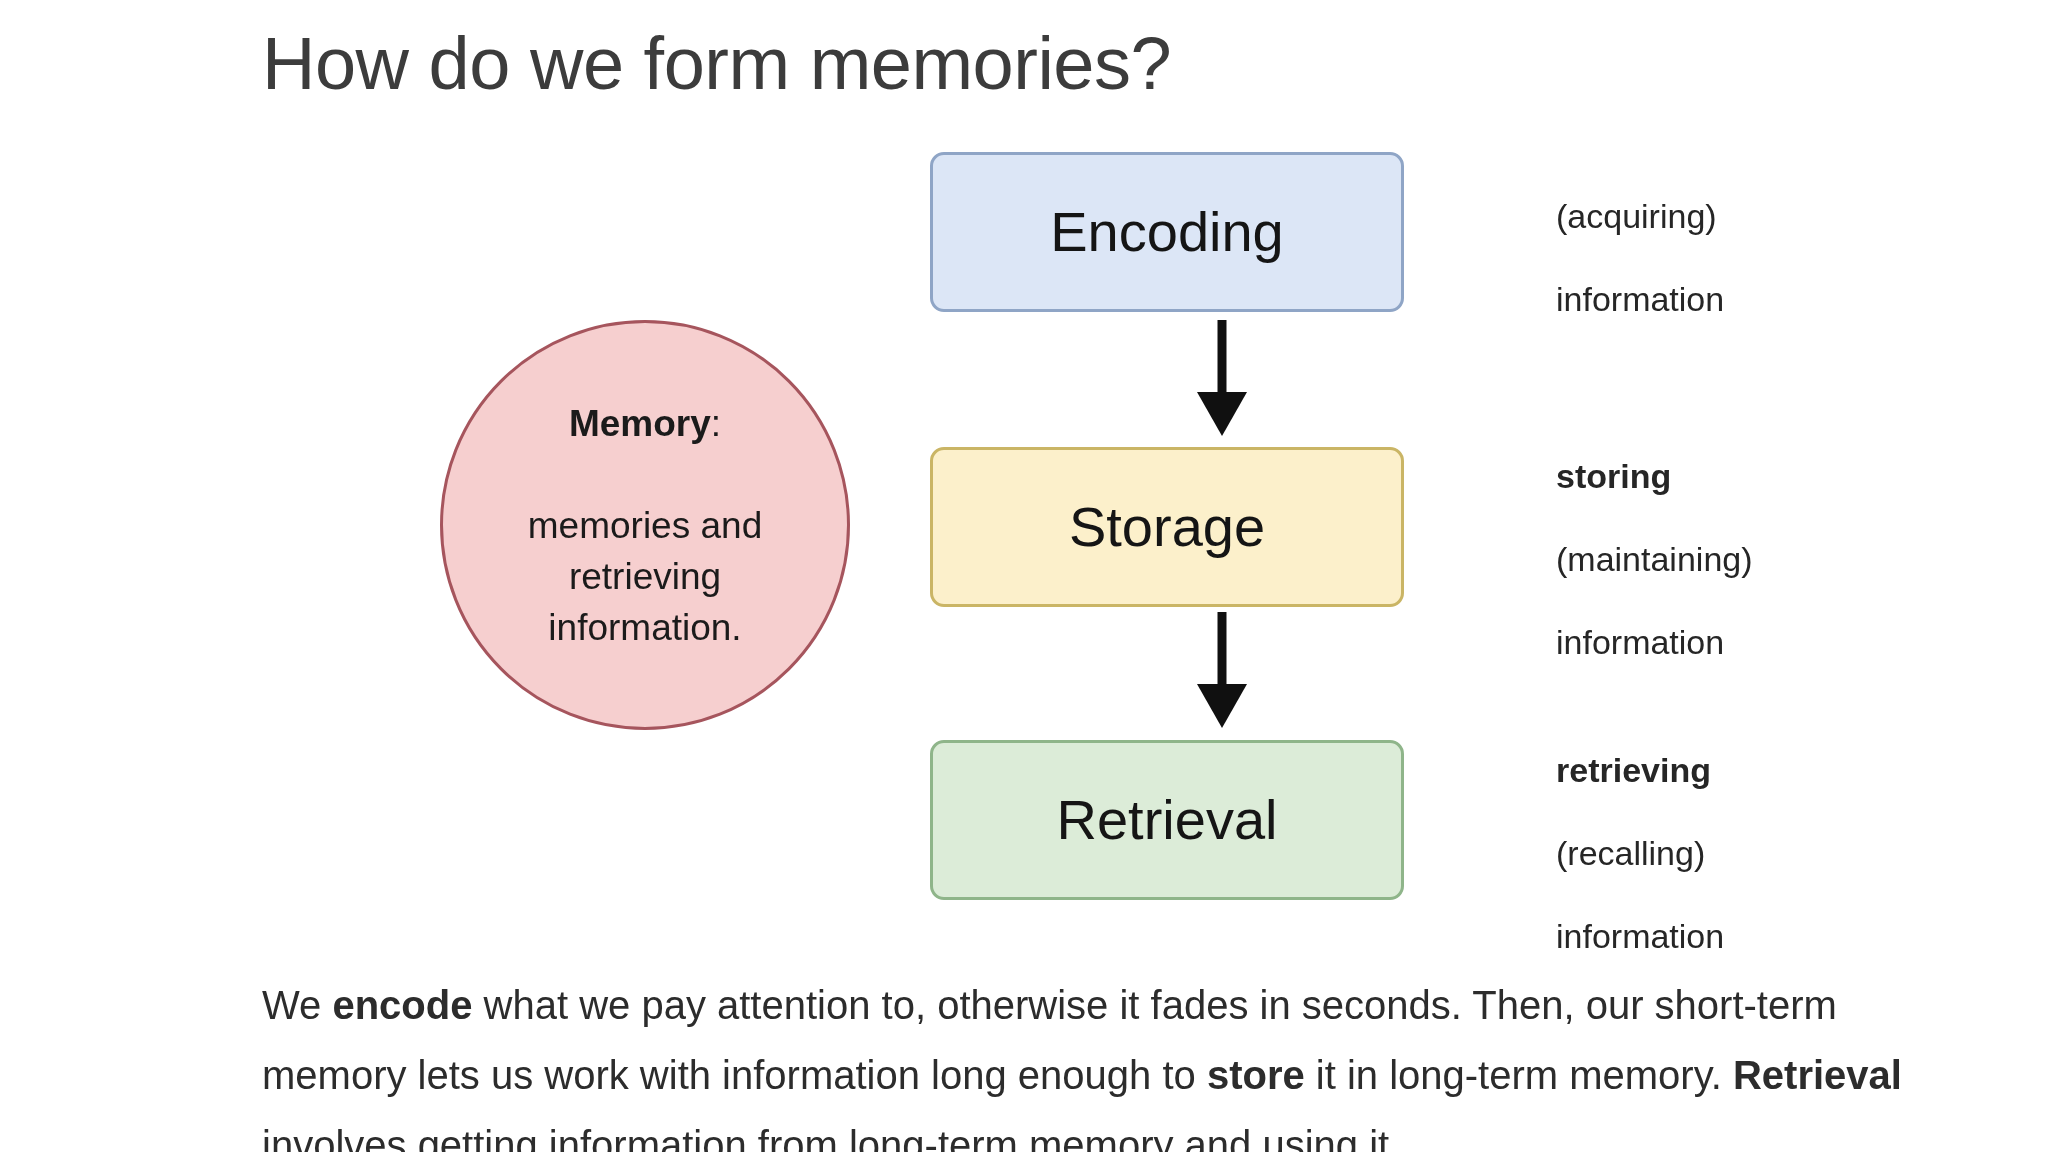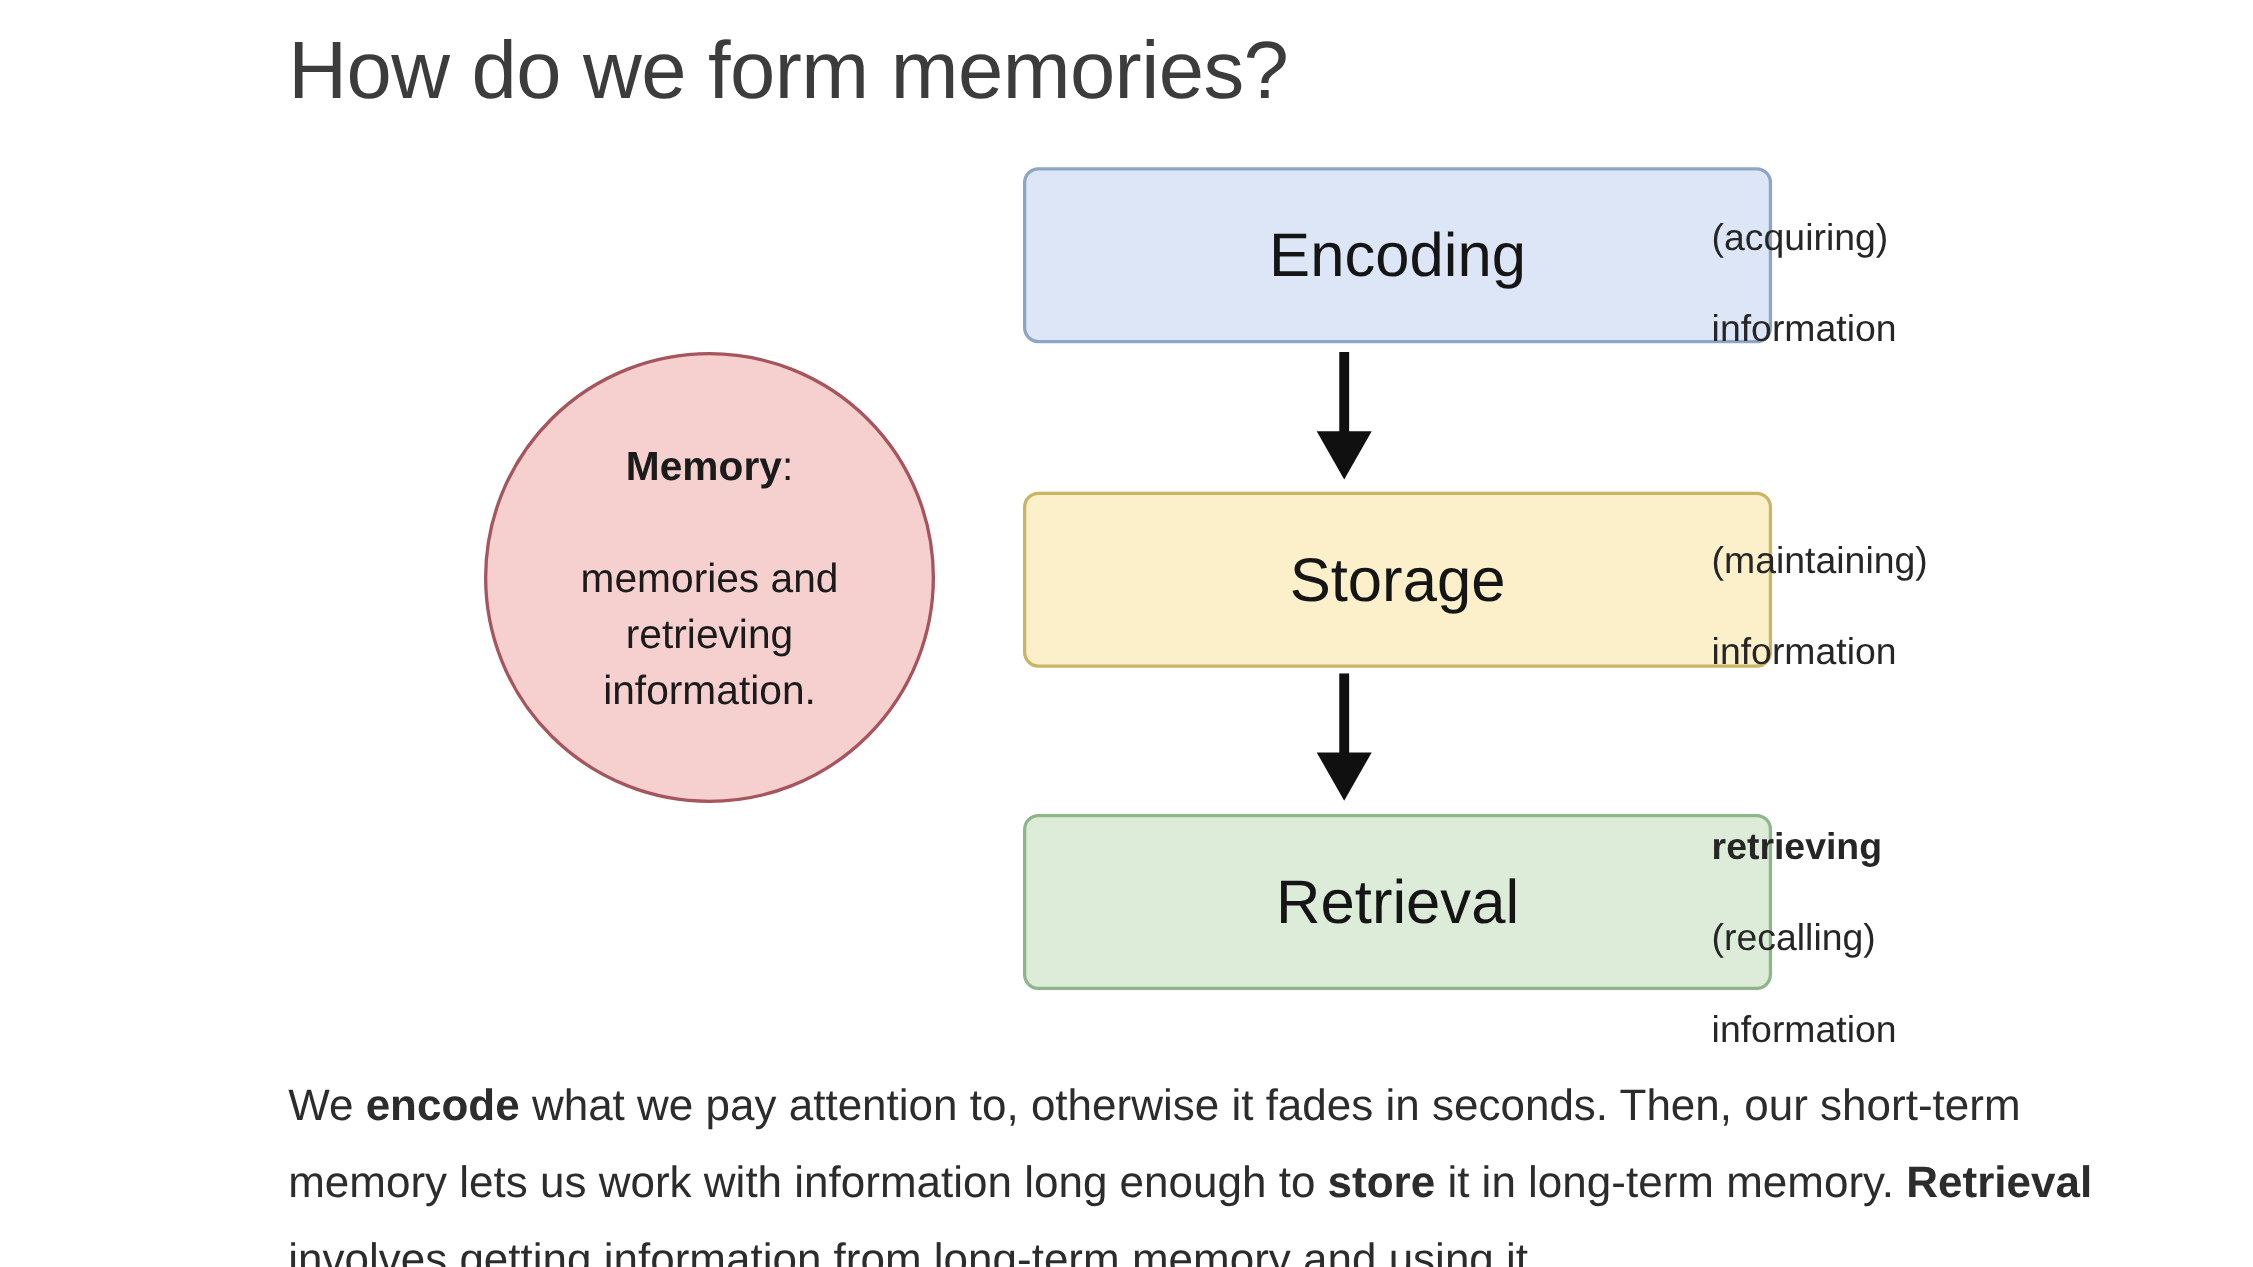--- a/index.html
+++ b/index.html
@@ -61,21 +61,21 @@
     color: #1b1b1b;
   }
   #memory-circle .circle-text .term {
     font-weight: 700;
   }
 
   
   .flow-box {
     position: absolute;
     left: 930px;
-    width: 681px;
+    width: 474px;
     height: 160px;
     box-sizing: border-box;
     border-radius: 14px;
     display: flex;
     align-items: center;
     justify-content: center;
     font-family: "Liberation Sans", sans-serif;
     font-size: 56px;
     line-height: 60px;
     color: #151515;
@@ -183,20 +183,21 @@
     <line x1="42" y1="0" x2="42" y2="82" stroke="#101010" stroke-width="9"></line>
     <polygon points="42,116 17,72 67,72" fill="#101010"></polygon>
   </svg>
 
   <div class="side-note" id="note-encoding">
     <span class="note-sub">(acquiring)</span>
     <span class="note-tail">information</span>
   </div>
 
   <div class="side-note" id="note-storage">
+    <span class="note-head">storing</span>
     <span class="note-sub">(maintaining)</span>
     <span class="note-tail">information</span>
   </div>
 
   <div class="side-note" id="note-retrieval">
     <span class="note-head">retrieving</span>
     <span class="note-sub">(recalling)</span>
     <span class="note-tail">information</span>
   </div>
 

